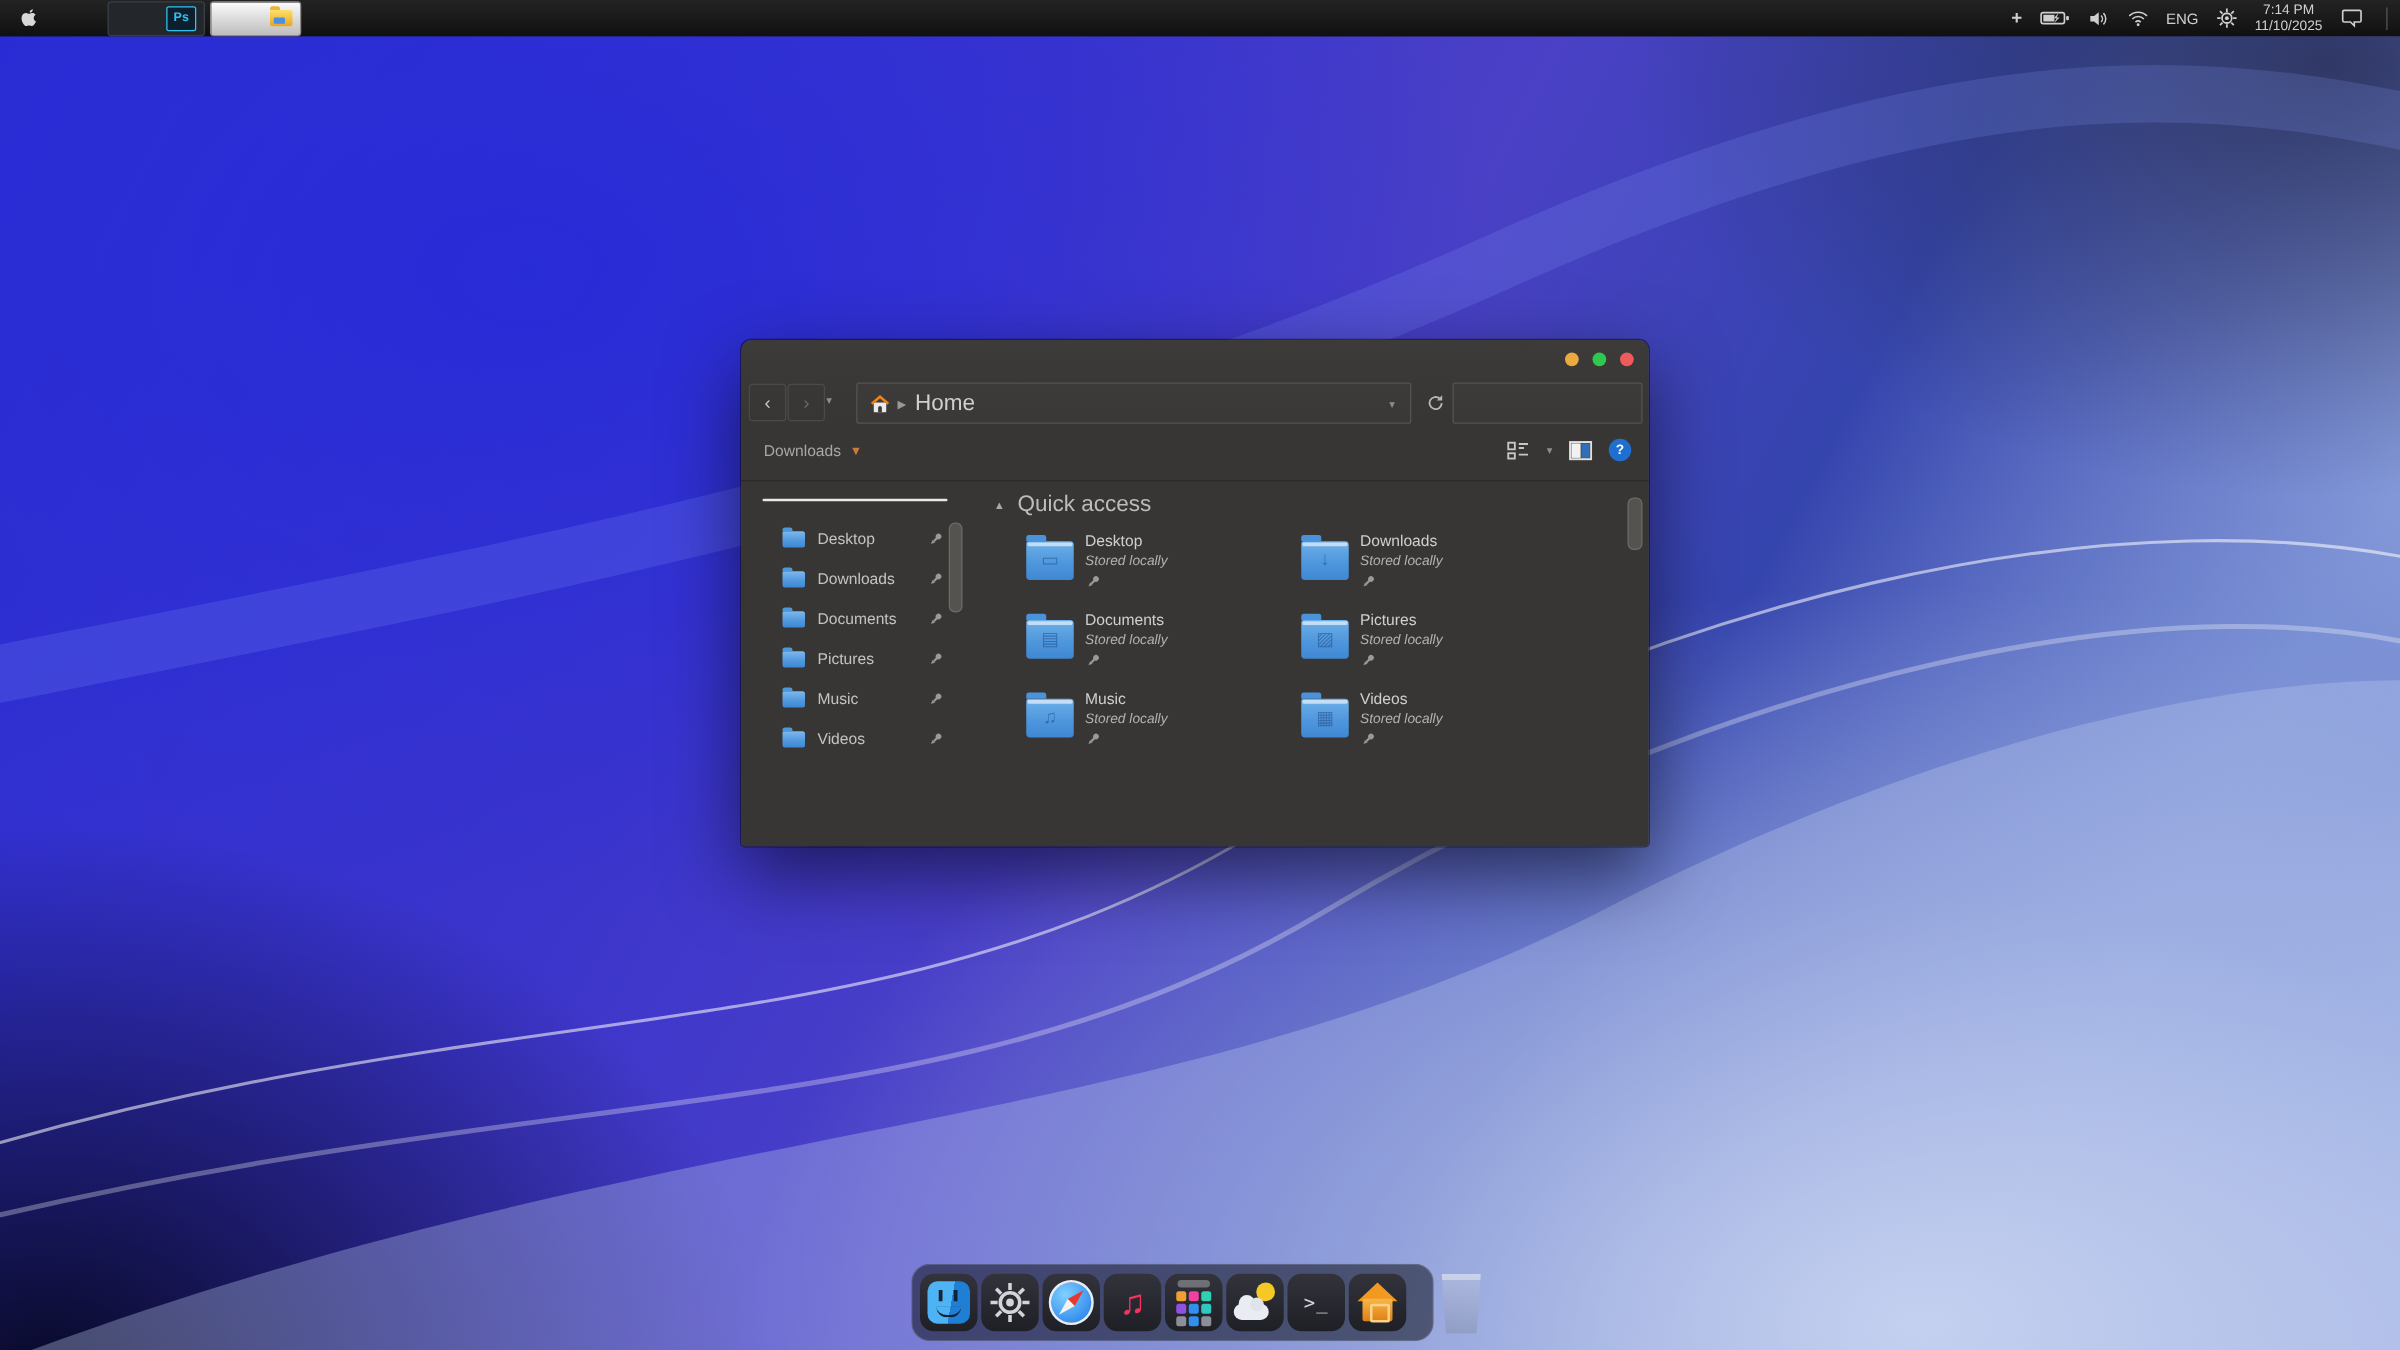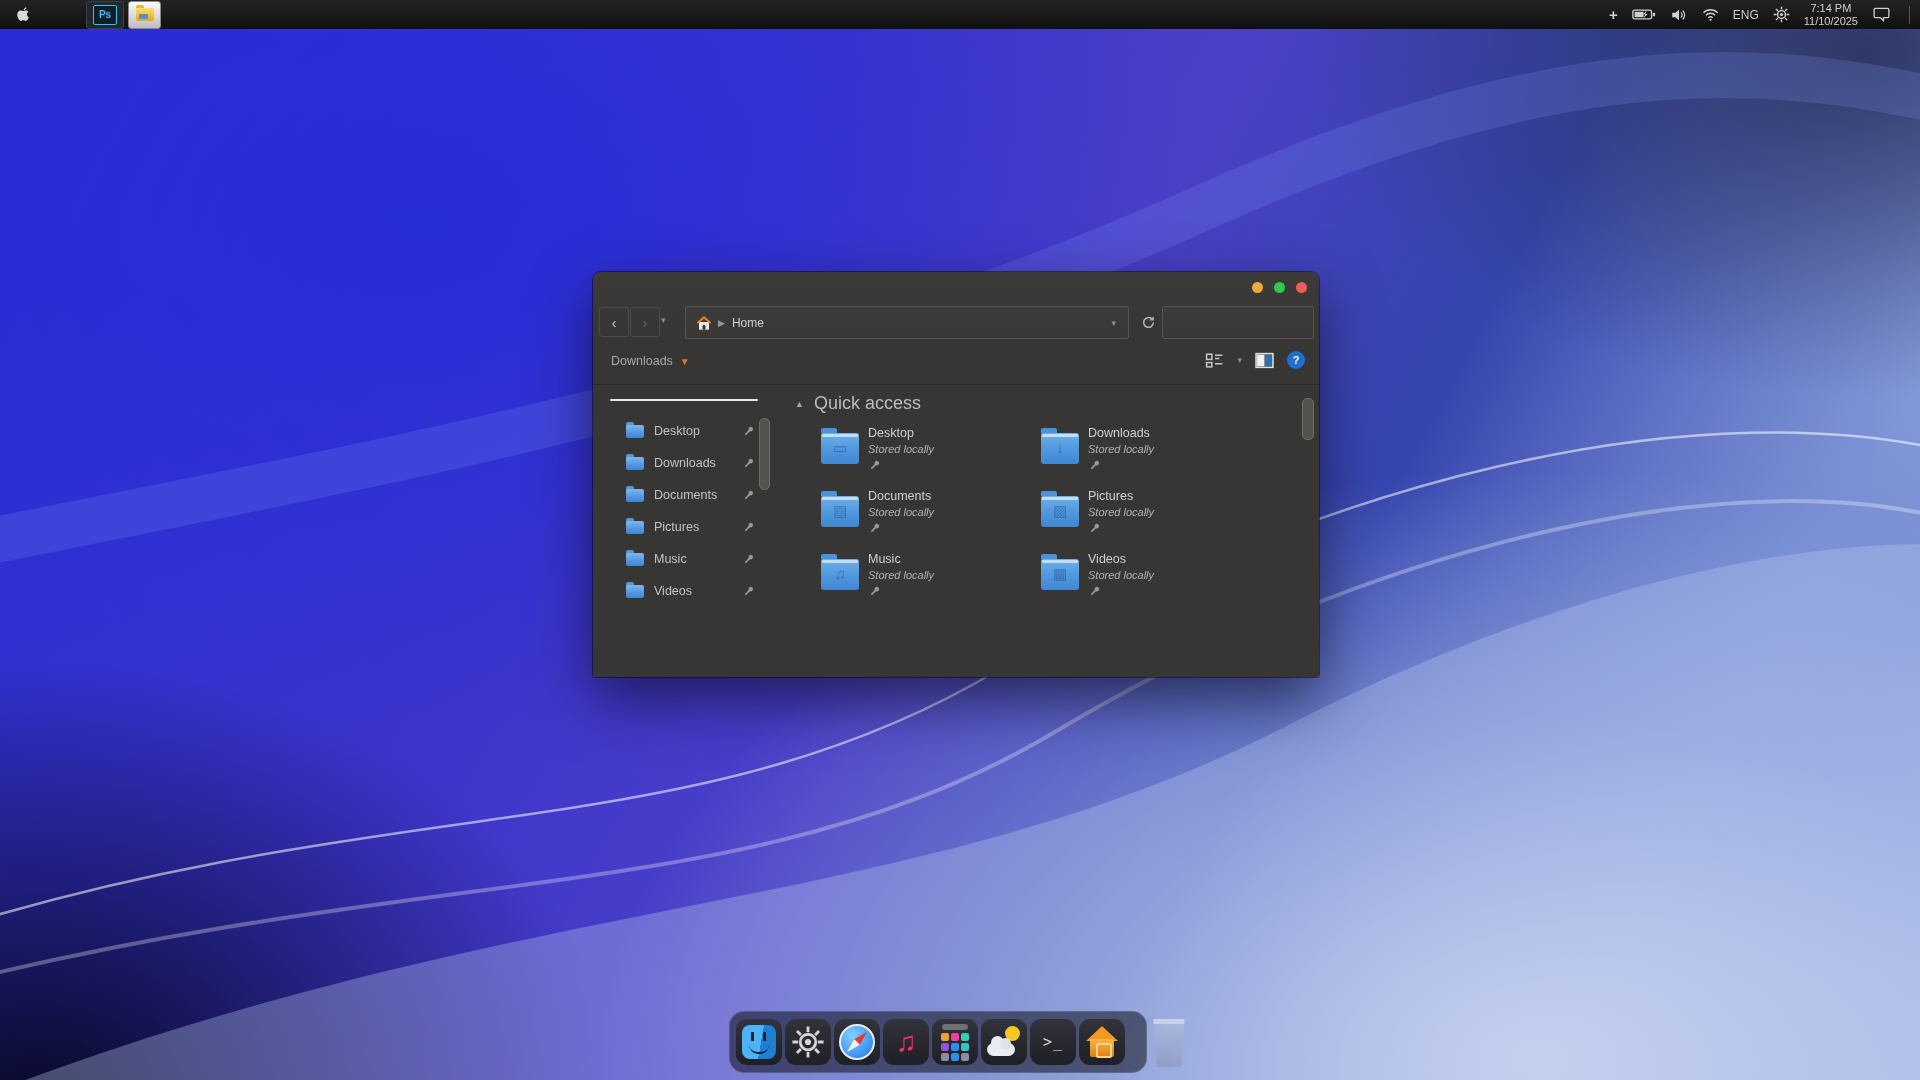--- a/index.html
+++ b/index.html
@@ -16,21 +16,21 @@
       radial-gradient(1150px 760px at 22% 18%, rgba(40,44,216,.95), rgba(40,44,216,0) 68%),
       linear-gradient(118deg,#2a2dd2 0%,#3c35cc 33%,#4a40c6 50%,#3545ae 66%,#8ea2dc 85%,#b2c1ea 100%);}
   .wp-curves{position:absolute;inset:0;width:100%;height:100%;}
 
   
   .menubar{position:absolute;left:0;top:0;width:1920px;height:29px;
     background:linear-gradient(#232323,#101010);display:flex;align-items:center;
     font-size:12px;color:#d2d2d2;z-index:50;}
   .mb-left{display:flex;align-items:center;gap:0;height:100%;}
   .apple{width:46px;display:flex;justify-content:center;align-items:center;height:100%;}
-  .appbtn{width:36px;height:26px;margin:1px 2px;border-radius:3px;display:flex;align-items:center;justify-content:center;}
+  .appbtn{width:36px;height:26px;margin:1px 2px;border-radius:3px;display:flex;align-items:center;justify-content:center;padding-left:40px;}
   .appbtn.ps{background:#23272c;border:1px solid #3a4047;margin-left:40px;}
   .ps-badge{width:22px;height:18px;border:1.5px solid #31c3f3;border-radius:2px;color:#31c3f3;
     font-weight:bold;font-size:10px;display:flex;align-items:center;justify-content:center;background:#0d1f2d;}
   .appbtn.explorer{background:linear-gradient(#fbfbfb,#bdbdbd);border:1px solid #8a8a8a;width:31px;}
   .yfolder{position:relative;width:18px;height:13px;border-radius:1px 2px 2px 2px;
     background:linear-gradient(#fce06a,#eaa51f);}
   .yfolder::before{content:"";position:absolute;top:-3px;left:0;width:8px;height:3px;border-radius:2px 2px 0 0;background:#e8b53a;}
   .yfolder::after{content:"";position:absolute;left:3px;bottom:2px;width:9px;height:5px;background:#4d8fe0;border-radius:1px;}
   .mb-right{margin-left:auto;display:flex;align-items:center;gap:14px;padding-right:10px;height:100%;}
   .tray-ico{display:flex;align-items:center;justify-content:center;color:#cfcfcf;}
@@ -48,21 +48,21 @@
 
   .navrow{position:absolute;left:0;top:33px;right:0;height:33px;}
   .navbtn{position:absolute;width:28px;height:28px;top:2px;border:1px solid #4c4a47;border-radius:3px;
     display:flex;align-items:center;justify-content:center;font-size:15px;color:#c8c8c8;background:transparent;}
   .navbtn.fwd{color:#6a6865;}
   .histchev{position:absolute;left:68px;top:10px;color:#8f8d8a;font-size:9px;}
   .addressbar{position:absolute;left:92px;top:1px;width:442px;height:31px;border:1px solid #56544f;border-radius:2px;
     display:flex;align-items:center;background:rgba(255,255,255,0.02);}
   .addr-home{margin-left:10px;}
   .addr-sep{margin:0 7px 0 6px;color:#9a9894;font-size:9px;}
-  .addr-text{color:#cfcfcf;font-size:12px;}
+  .addr-text{color:#cfcfcf;font-size:18px;}
   .addr-chev{margin-left:auto;margin-right:12px;color:#8f8d8a;font-size:9px;}
   .refreshbtn{position:absolute;left:542px;top:4px;width:26px;height:26px;display:flex;align-items:center;justify-content:center;color:#b8b6b2;}
   .searchbox{position:absolute;left:569px;top:1px;width:150px;height:31px;border:1px solid #56544f;border-radius:2px;
     display:flex;align-items:center;background:rgba(255,255,255,0.02);}
   .searchbox input{flex:1;background:transparent;border:none;outline:none;color:#cfcfcf;font-size:12px;padding:0 6px;font-family:"Liberation Sans",sans-serif;}
   .search-ico{margin-right:8px;color:#9a9894;}
 
   .toolrow{position:absolute;left:0;top:74px;right:0;height:34px;}
   .organize{position:absolute;left:18px;top:8px;display:flex;align-items:center;gap:7px;color:#a9a7a4;font-size:12.5px;}
   .org-chev{color:#c87d3a;font-size:10px;}

